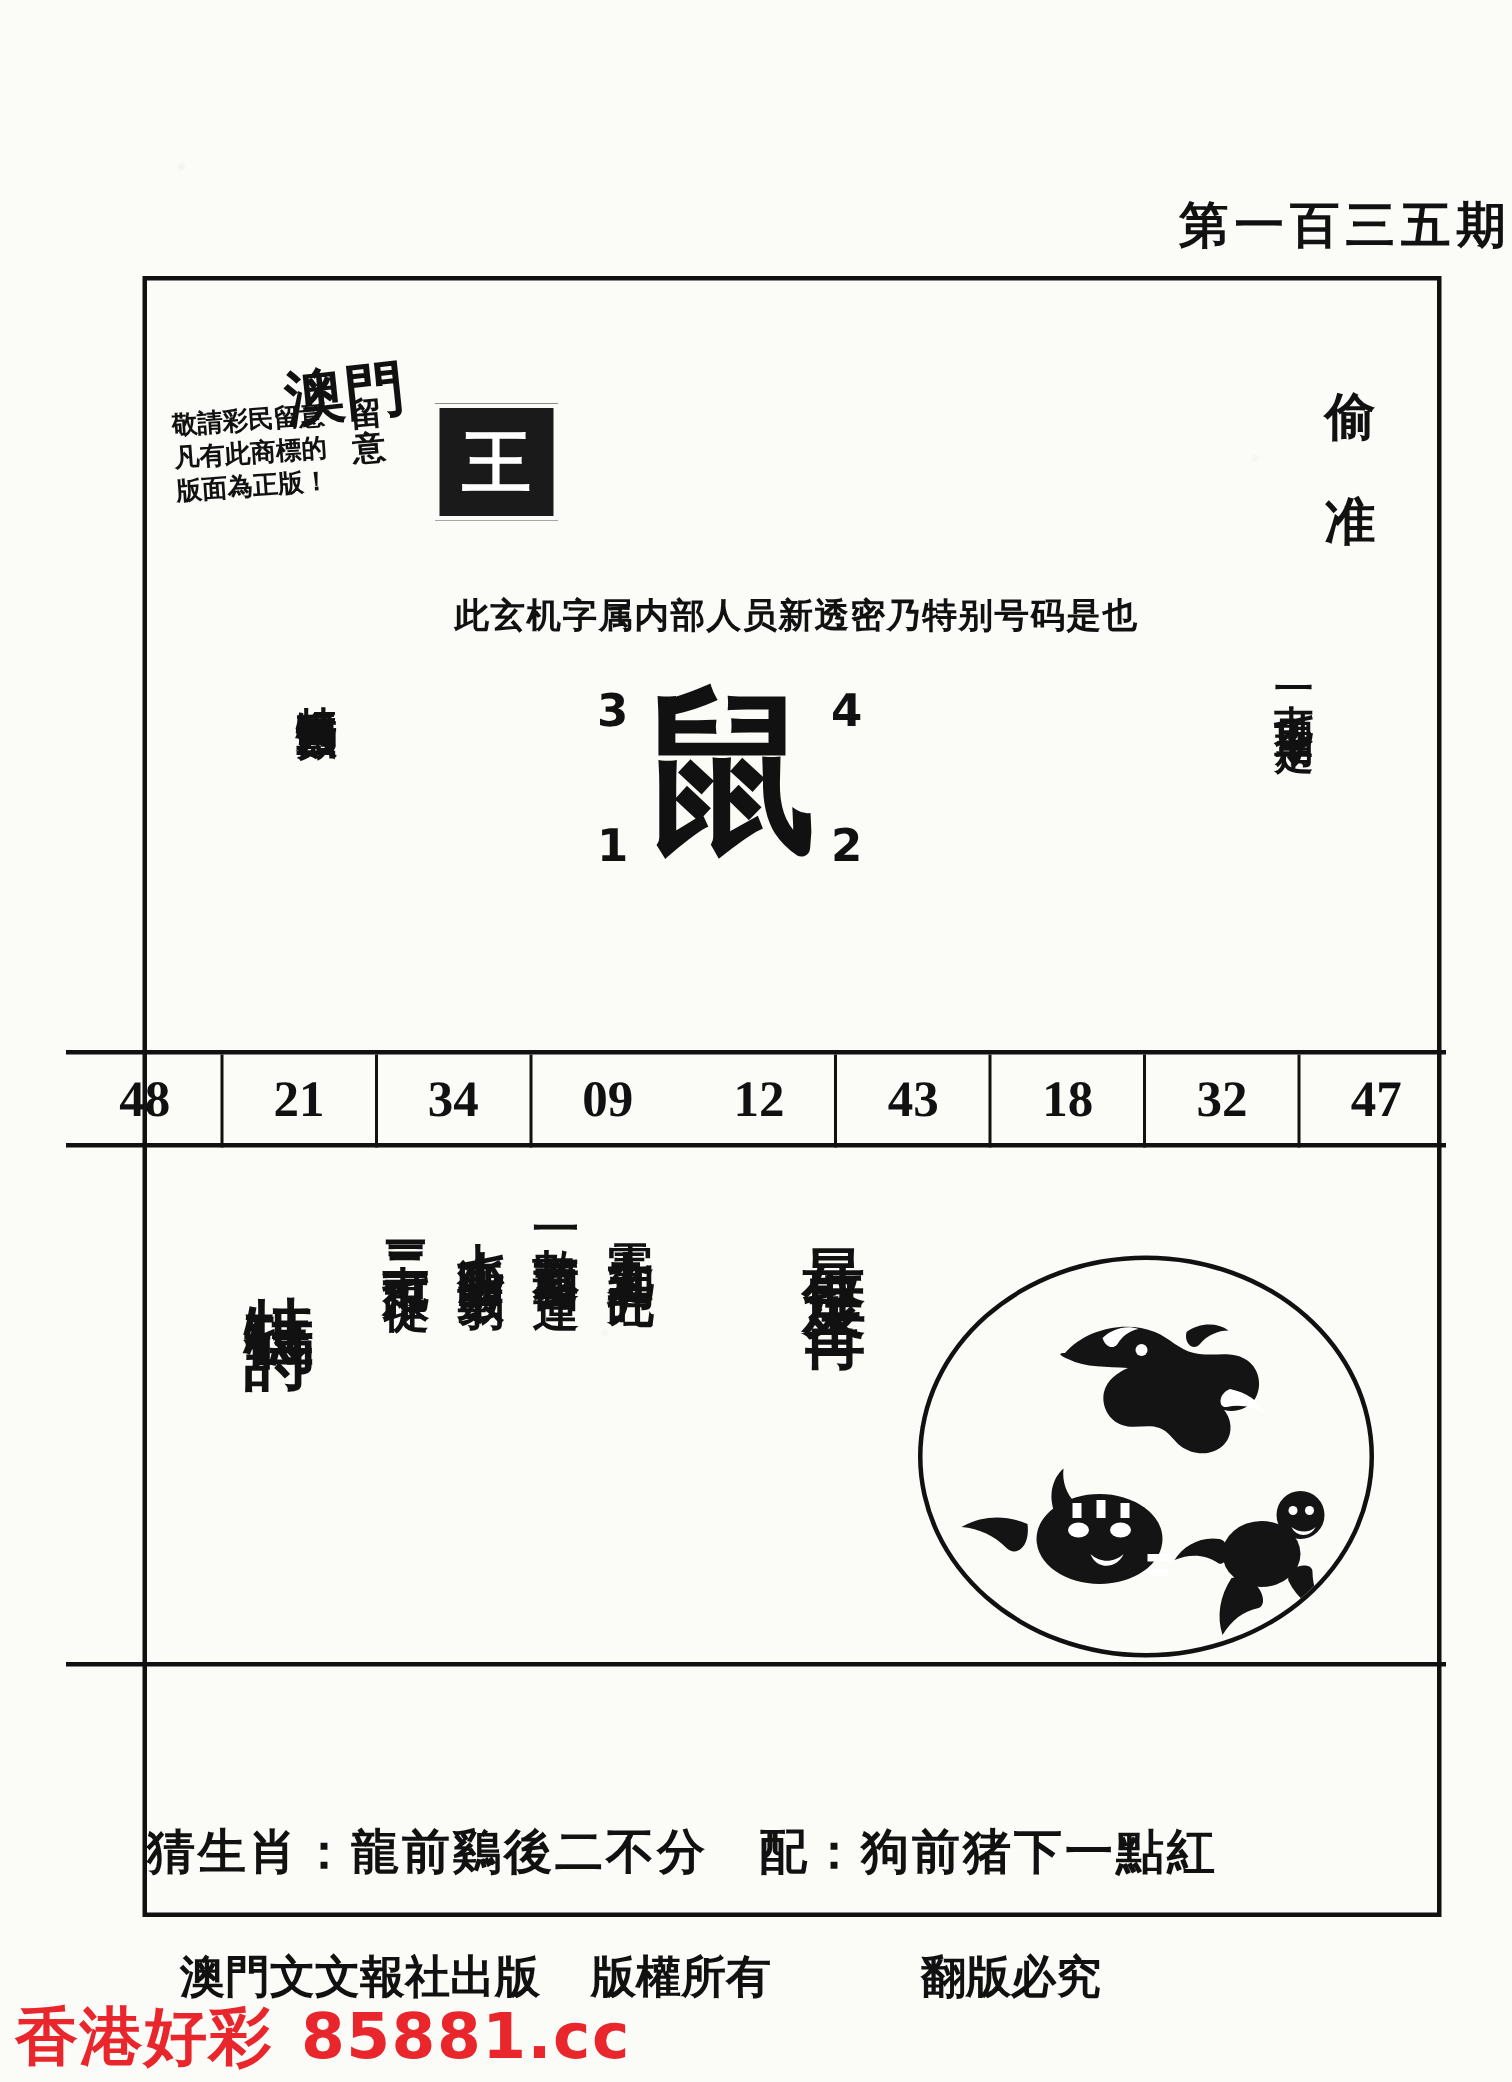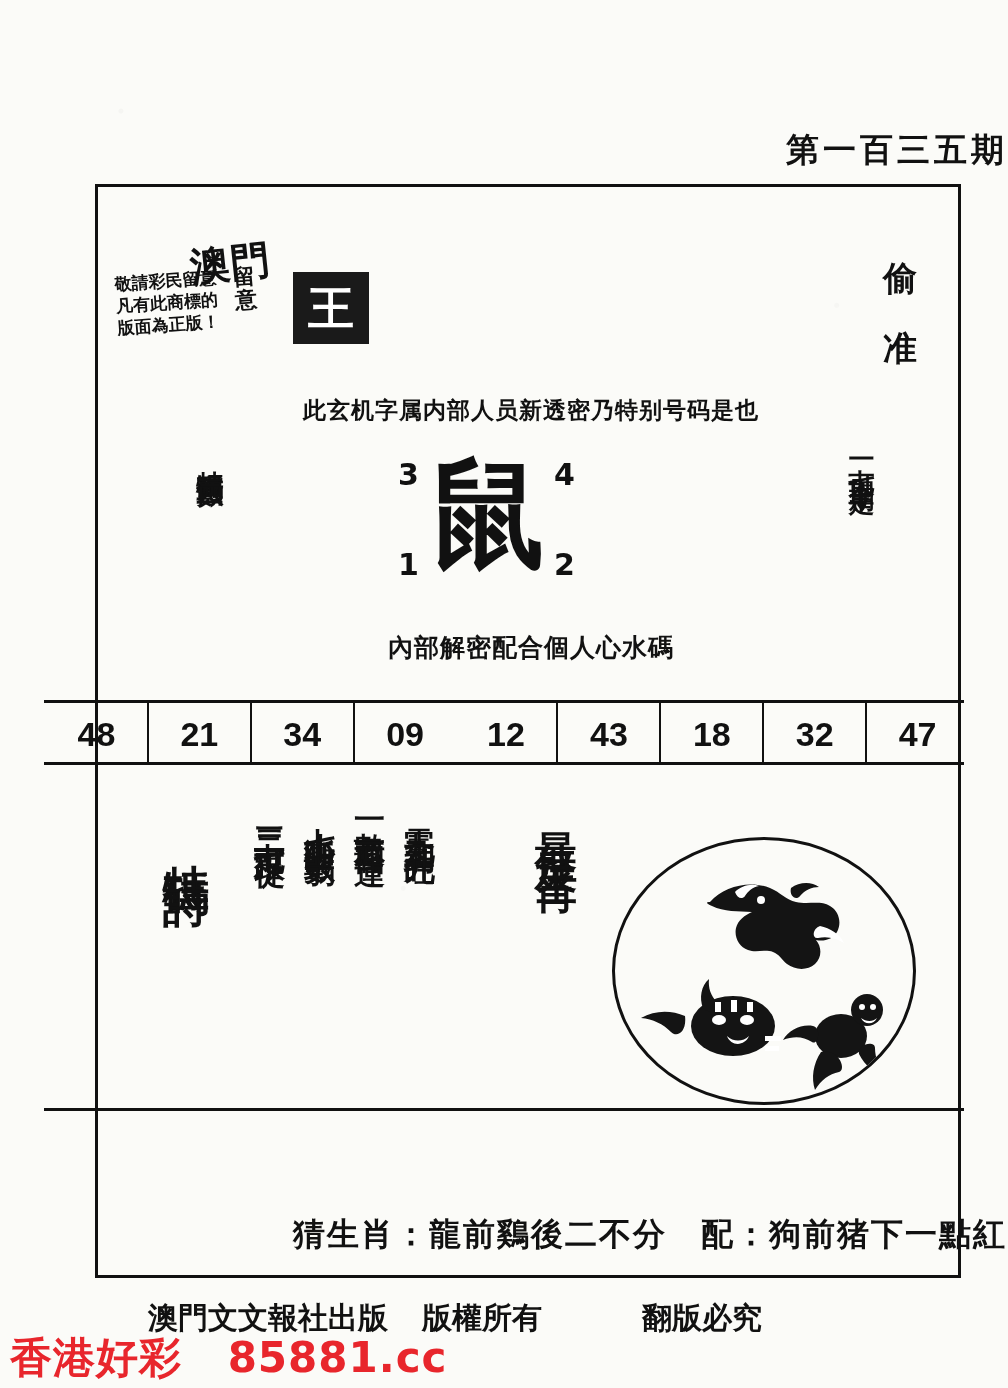--- a/index.html
+++ b/index.html
@@ -133,21 +133,21 @@
   
   .numstrip{
     position:absolute;left:-52px;top:516px;
     width:922px;height:62px;
     display:flex;align-items:center;
   }
   .ncell{
     flex:1 1 0;
     text-align:center;
     font-size:34px;font-weight:700;
-    font-family:Liberation Sans, sans-serif;
+    font-family:Liberation Serif, serif;
     border-left:2px solid #111;
     height:62px;line-height:62px;
     box-sizing:border-box;
   }
   .ncell.nob{border-left:none;}
 
   
   .poem-title{
     position:absolute;left:58px;top:640px;
     font-size:46px;font-weight:900;line-height:62px;
@@ -176,42 +176,42 @@
     position:absolute;right:42px;top:650px;
     width:298px;height:262px;
     border:3px solid #111;border-radius:50%;
     overflow:hidden;
   }
   .circle svg{display:block;}
 
   
   .guess{
     position:absolute;left:0;top:1026px;width:866px;
-    text-align:right;font-size:32px;font-weight:700;letter-spacing:2px;margin-left:43px;
+    text-align:left;font-size:32px;font-weight:700;letter-spacing:2px;
   }
 
   
   .footer{
     position:absolute;left:44px;top:1298px;width:920px;
     display:flex;align-items:baseline;
     font-size:30px;font-weight:700;
   }
-  .footer .f1{margin-left:104px;text-align:right;}
+  .footer .f1{margin-left:76px;text-align:right;}
   .footer .f2{margin-left:34px;}
   .footer .f3{margin-left:100px;}
 
   .watermark{
     position:absolute;left:10px;top:1330px;
     font-size:42px;font-weight:900;
     color:#e8262c;
     font-family:"DejaVu Sans","Liberation Sans",sans-serif;
     letter-spacing:1px;
     white-space:nowrap;
   }
-  .watermark .site{margin-left:30px;}
+  .watermark .site{margin-left:3px;}
 </style>
 </head>
 <body>
 
 <div class="page">
 
   <div class="issue">第一百三五期</div>
 
   <div class="hline a"></div>
   <div class="hline b"></div>
@@ -240,21 +240,20 @@
       <div class="num n3">3</div>
       <div class="num n4">4</div>
       <div class="zodiac">鼠</div>
       <div class="num n1">1</div>
       <div class="num n2">2</div>
     </div>
 
     <div class="left-col">特碼尾數四二一</div>
     <div class="right-col">一七可望今期走</div>
 
-    <div class="sub-slogan">內部解密配合個人心水碼</div>
 
     <div class="numstrip">
       <div class="ncell nob">48</div>
       <div class="ncell">21</div>
       <div class="ncell">34</div>
       <div class="ncell">09</div>
       <div class="ncell nob">12</div>
       <div class="ncell">43</div>
       <div class="ncell">18</div>
       <div class="ncell">32</div>

